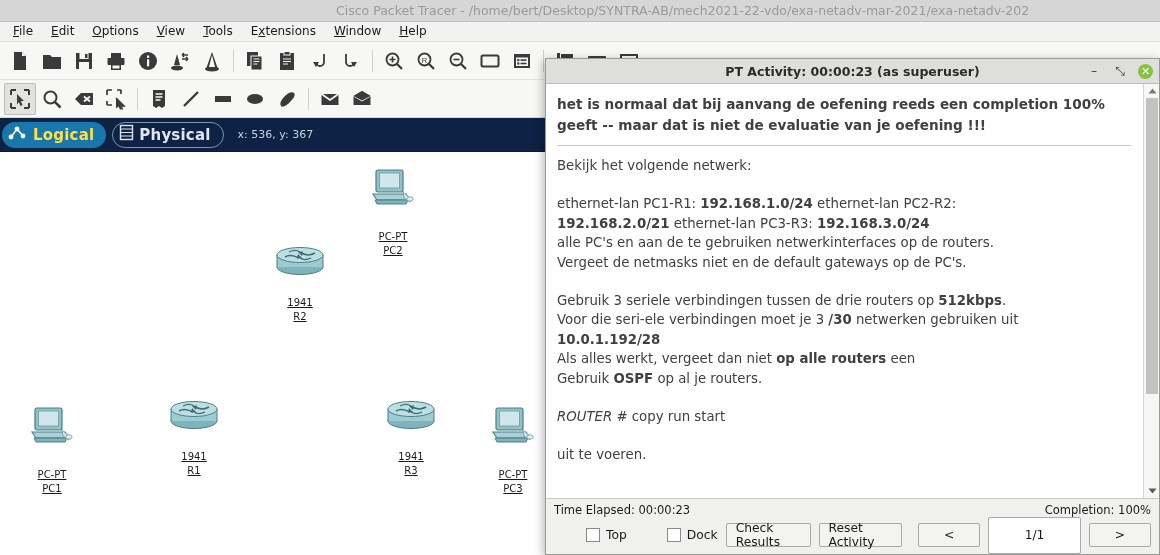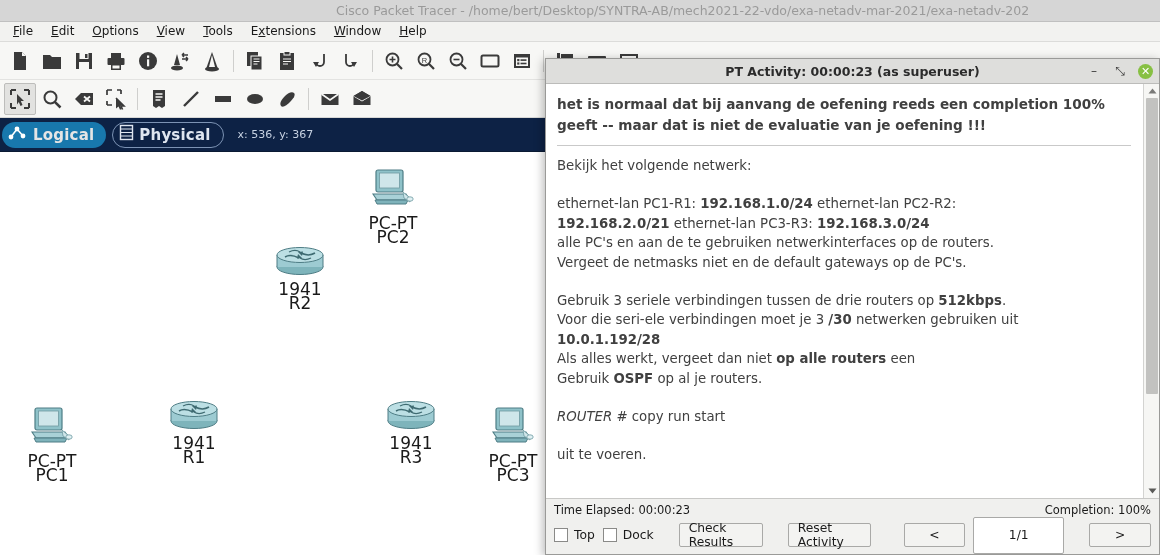--- a/index.html
+++ b/index.html
@@ -60,36 +60,36 @@
     background: #0d2245;
     display: flex; align-items: center; padding-left: 2px;
     border-bottom: 1px solid #0a1a33;
   }
   .pill {
     height: 26px; border-radius: 13px; display: flex; align-items: center;
     padding: 0 12px 0 6px; margin-right: 6px; cursor: default;
   }
   .pill.active { background: #1878ad; }
   .pill.inactive { background: transparent; border: 1.5px solid #7c93b4; padding-left: 6px; }
-  .pill .plabel { color: #e5e5e5; font-size: 15px; font-weight: bold; margin-left: 5px; letter-spacing: .2px; }
+  .pill .plabel { color: #fde047; font-size: 15px; font-weight: bold; margin-left: 5px; letter-spacing: .2px; }
   .pill.inactive .plabel { color: #dfe6f0; }
   .coords { color: #c7d2e2; font-size: 11px; margin-left: 8px; white-space: nowrap; }
 
   
   .canvas {
     position: absolute; left: 0; top: 152px; width: 1160px; height: 403px;
     background: #ffffff;
     overflow: hidden;
   }
   .canvas-scrollbar-v {
     position: absolute; right: 0; top: 0; width: 14px; height: 100%;
     background: #f0f0ee; border-left: 1px solid #dcdcda;
   }
   .node { position: absolute; text-align: center; width: 110px; }
-  .node .labels { font-size: 17px; color: #1a1a1a; line-height: 13.5px; margin-top: 5px; }
+  .node .labels { font-size: 10px; color: #1a1a1a; line-height: 13.5px; margin-top: 18px; text-decoration: underline; }
   .node .icon-wrap { height: 46px; display: flex; align-items: flex-end; justify-content: center; }
 
   
   .dialog {
     position: absolute; left: 545px; top: 58px; width: 615px; height: 497px;
     background: #f0f0ee;
     border: 1px solid #9a9a98;
     box-shadow: -2px 2px 9px rgba(0,0,0,.28);
     display: flex; flex-direction: column;
   }
@@ -146,26 +146,26 @@
     flex: 0 0 auto; height: 21px; background: #f0f0ee;
     display: flex; align-items: center; padding: 0 8px;
     font-size: 11.5px; color: #1a1a1a;
   }
   .dlg-status .right { margin-left: auto; }
 
   .dlg-footer {
     flex: 0 0 auto; height: 34px; background: #f0f0ee;
     display: flex; align-items: center; padding: 0 8px 4px 8px; gap: 8px;
   }
-  .chk { display: flex; align-items: flex-end; gap: 6px; font-size: 12.3px; color: #1a1a1a; cursor: default; }
+  .chk { display: flex; align-items: flex-end; gap: 6px; font-size: 12.3px; color: #1a1a1a; cursor: default; margin-left: 32px; }
   .chk .box { width: 14px; height: 14px; background: #ffffff; border: 1px solid #8a8a88; }
   .btn {
     height: 24px; background: #f3f3f1; border: 1px solid #a9a9a7; border-radius: 2px;
     font-size: 12.3px; color: #1a1a1a; display: flex; align-items: center; justify-content: center;
-    padding: 0 9px; cursor: default; font-family: inherit; margin-left: 17px;
+    padding: 0 9px; cursor: default; font-family: inherit;
   }
   .btn.nav { width: 82px; padding: 0; }
   .pagebox {
     width: 122px; height: 37px; background: #ffffff; border: 1px solid #a9a9a7; border-radius: 2px;
     font-size: 12.3px; color: #1a1a1a; display: flex; align-items: center; justify-content: center;
   }
   .spacer { flex: 1 1 auto; }
 </style>
 </head>
 <body>

